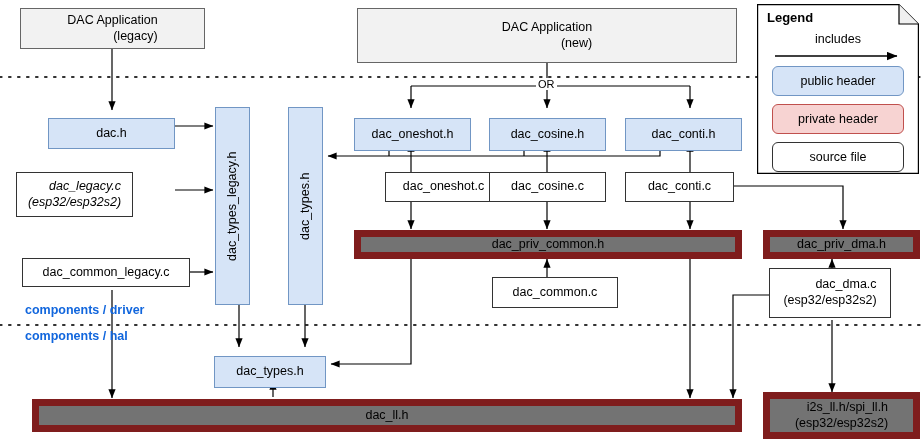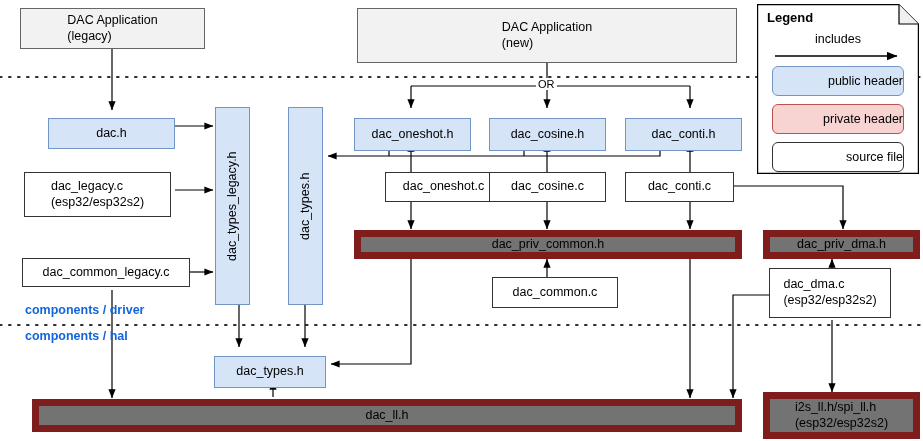--- a/index.html
+++ b/index.html
@@ -21,21 +21,21 @@
     width: 923px;
     height: 441px;
     pointer-events: none;
   }
   .node {
     position: absolute;
     box-sizing: border-box;
     display: flex;
     align-items: center;
     justify-content: center;
-    text-align: left;
+    text-align: right;
     font-size: 12.5px;
     color: #000000;
     line-height: 1.25;
     border: 1px solid #666666;
     background: #ffffff;
     z-index: 2;
   }
   .node.app {
     background: #f2f2f2;
     border: 1px solid #666666;
@@ -104,21 +104,21 @@
     color: #000;
   }
   .lgd-box {
     position: absolute;
     left: 15px;
     width: 132px;
     height: 30px;
     box-sizing: border-box;
     display: flex;
     align-items: center;
-    justify-content: flex-end;
+    justify-content: center;
     font-size: 12.5px;
     border-radius: 6px;
     color: #000;
   }
   .lgd-pub { background: #d6e4f7; border: 1px solid #7196c4; top: 62px; }
   .lgd-priv { background: #f7d3d2; border: 1px solid #c0504d; top: 100px; }
   .lgd-src { background: #ffffff; border: 1px solid #333333; top: 138px; }
 </style>
 </head>
 <body>
@@ -218,21 +218,21 @@
   </div>
 
   <div class="node pubhdr" style="left:489px; top:110px; width:117px; height:33px;">
     <span>dac_cosine.h</span>
   </div>
 
   <div class="node pubhdr" style="left:625px; top:110px; width:117px; height:33px;">
     <span>dac_conti.h</span>
   </div>
 
-  <div class="node src" style="left:24px; top:172px; width:147px; height:45px;">
+  <div class="node src" style="left:16px; top:172px; width:117px; height:45px;font-style:italic;">
     <div>
       <div>dac_legacy.c</div>
       <div>(esp32/esp32s2)</div>
     </div>
   </div>
 
   <div class="node src" style="left:22px; top:258px; width:168px; height:29px;">
     <span>dac_common_legacy.c</span>
   </div>
 

